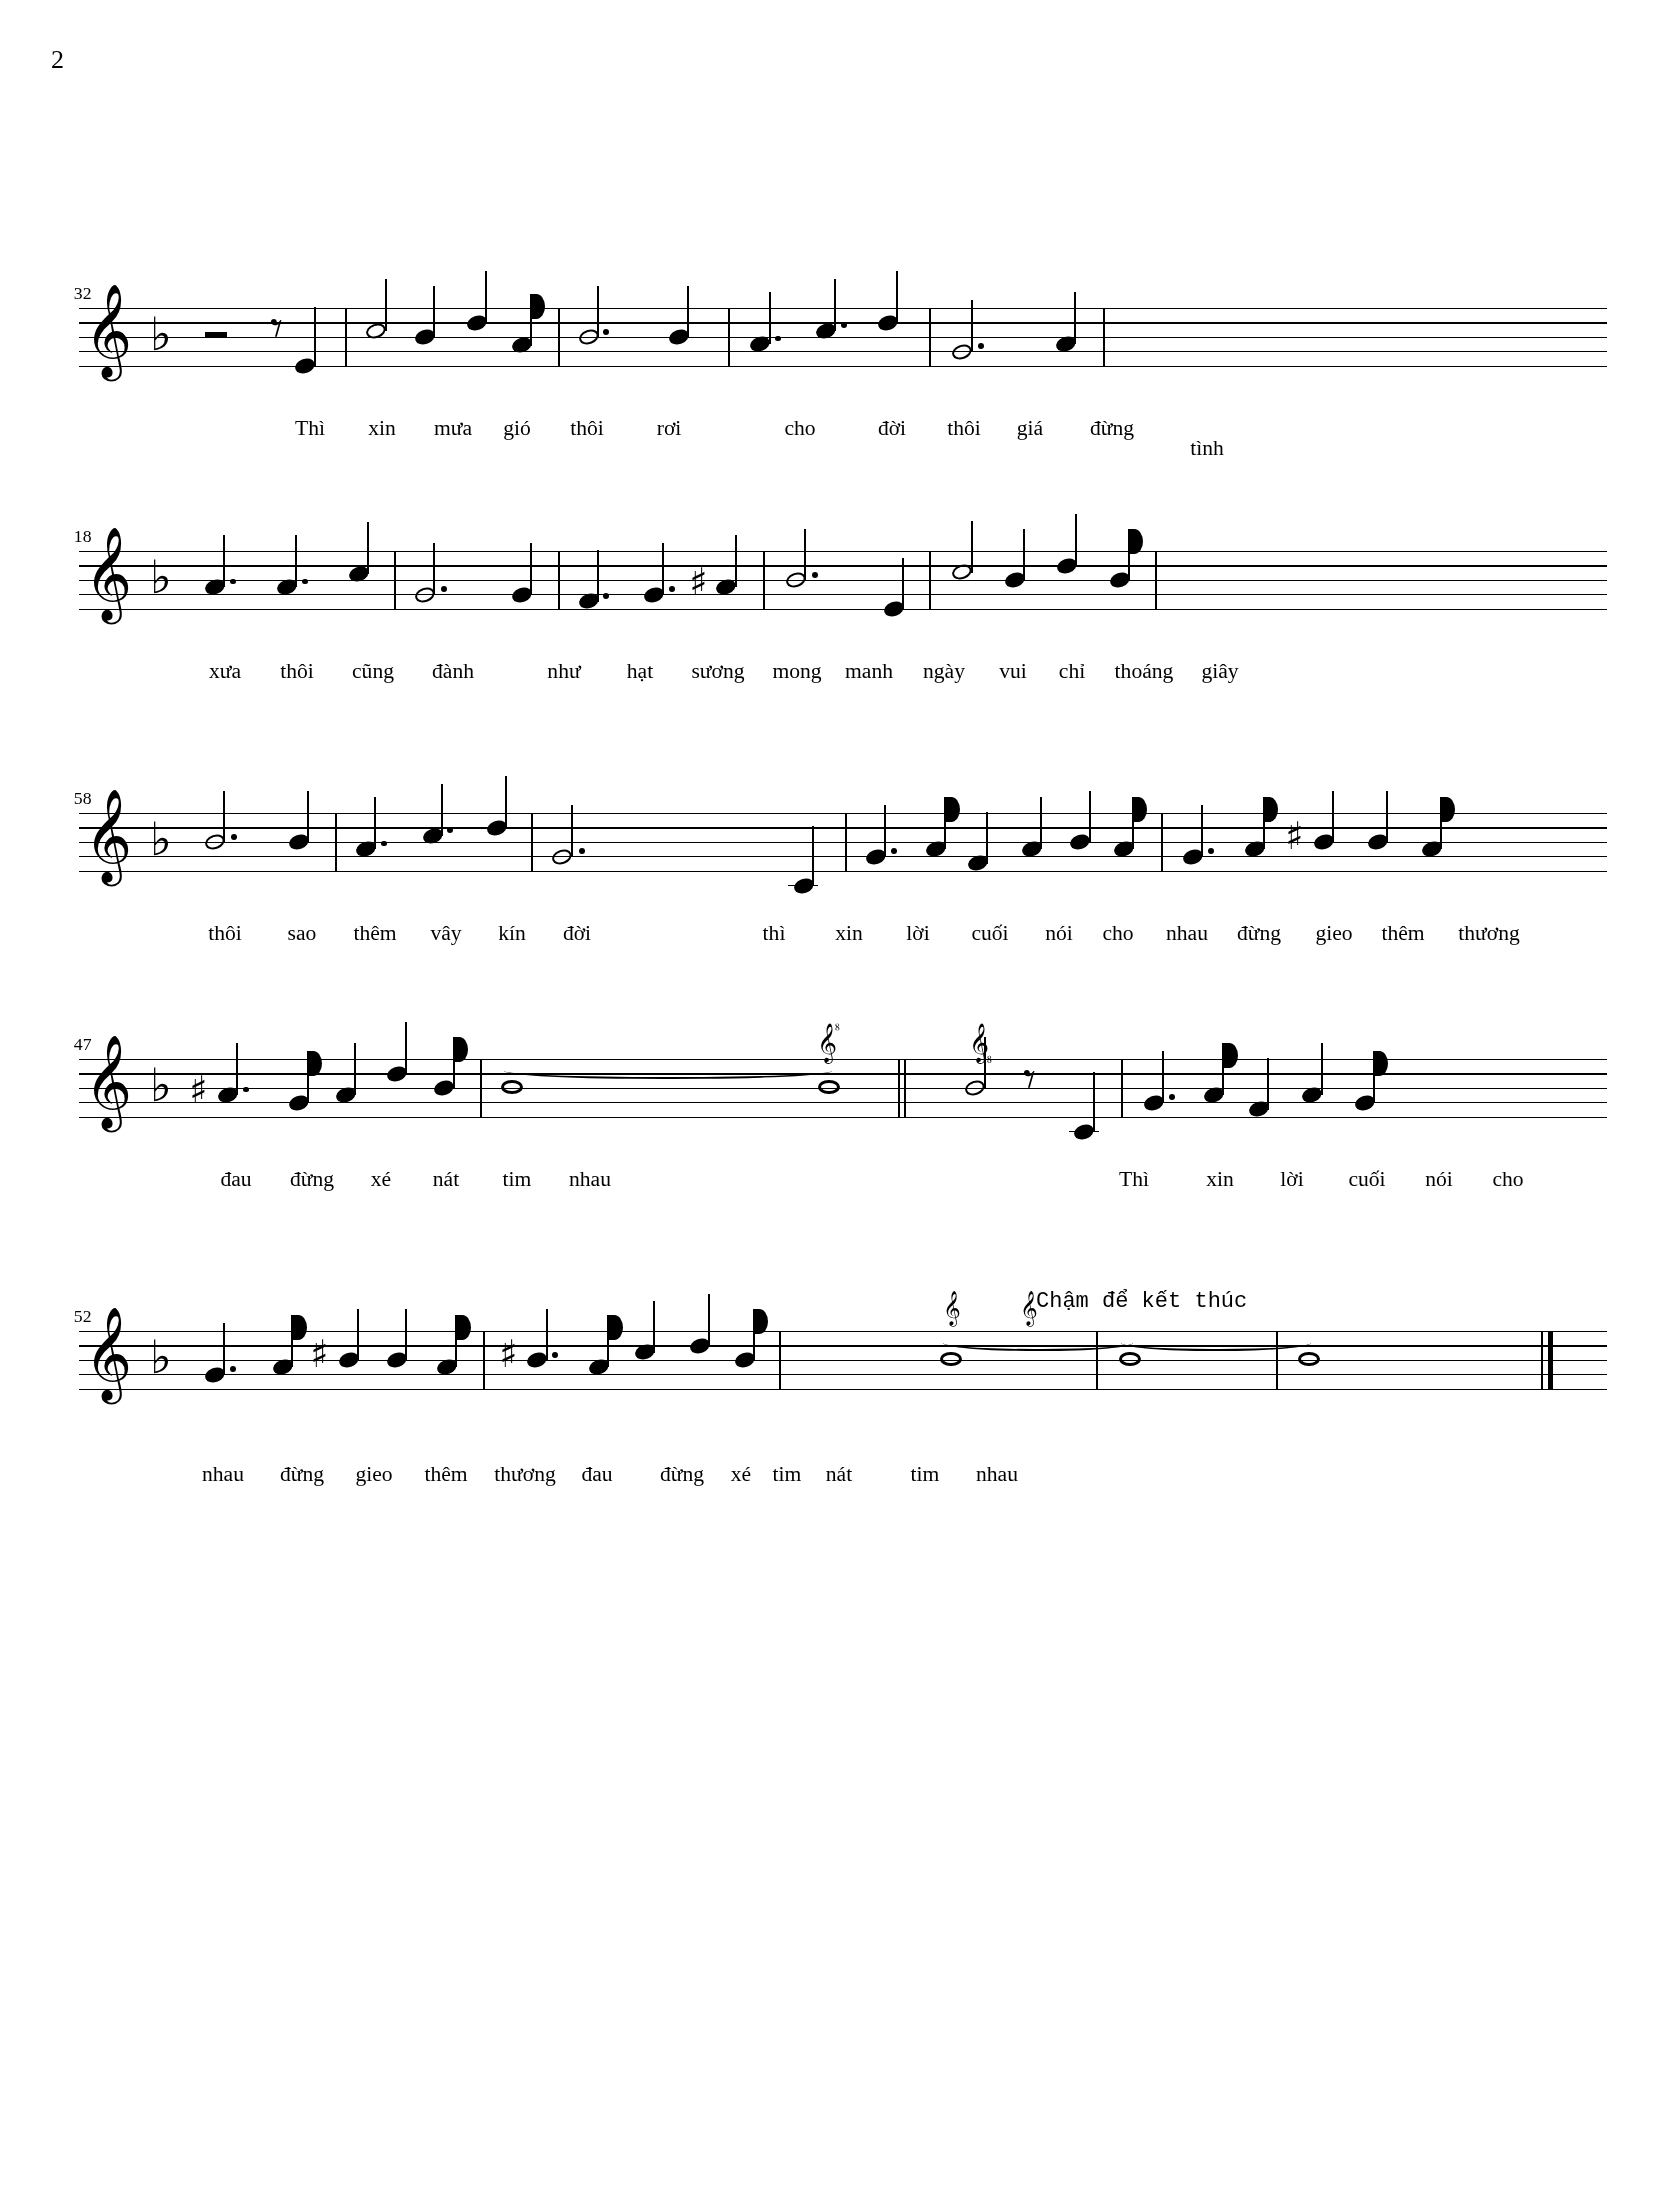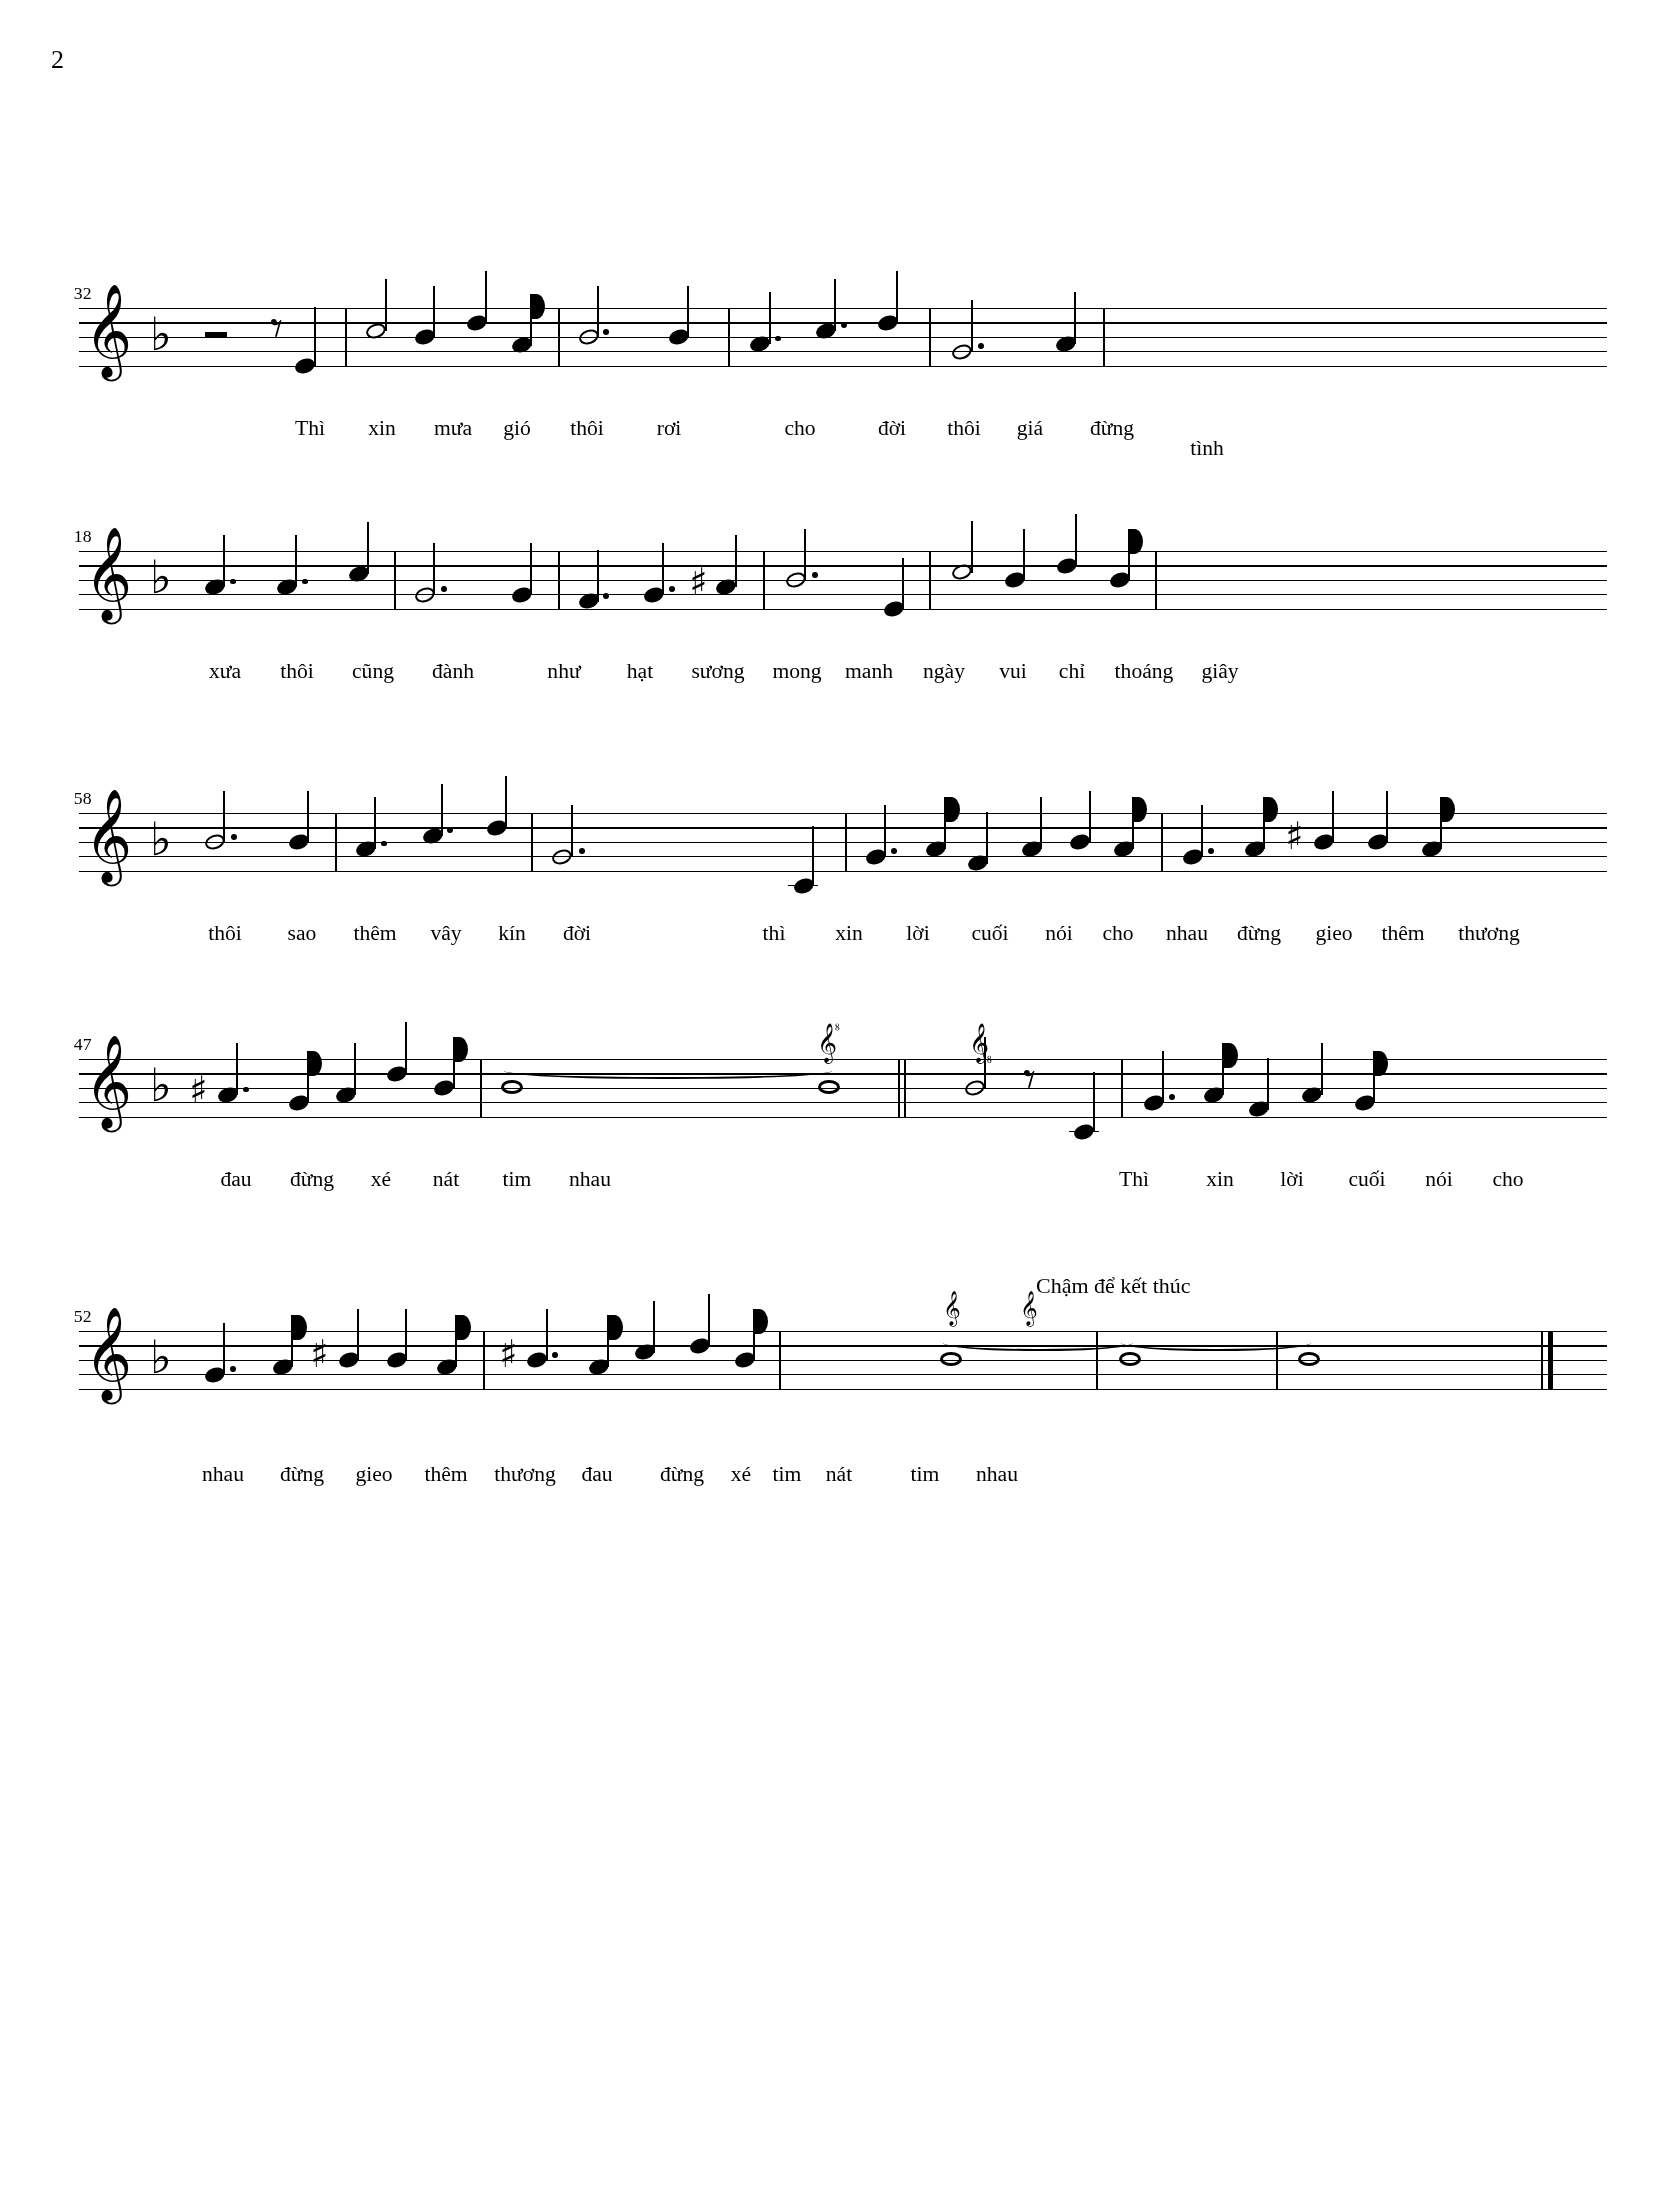--- a/index.html
+++ b/index.html
@@ -184,22 +184,23 @@
   .segno, .coda {
     position: absolute;
     font-size: 34px;
     line-height: 1;
     font-family: "DejaVu Sans", sans-serif;
     color: #000;
   }
   .tempo-text {
     position: absolute;
     font-size: 22px;
-    font-family: Liberation Serif, serif;
-    color: #000;
+    font-family: Liberation Mono, monospace;
+    color: #000;
+    margin-top: 16px;
   }
   .lyric {
     position: absolute;
     font-size: 21.6px;
     font-family: "Liberation Serif", serif;
     color: #000;
     white-space: nowrap;
     transform: translateX(-50%);
   }
 

